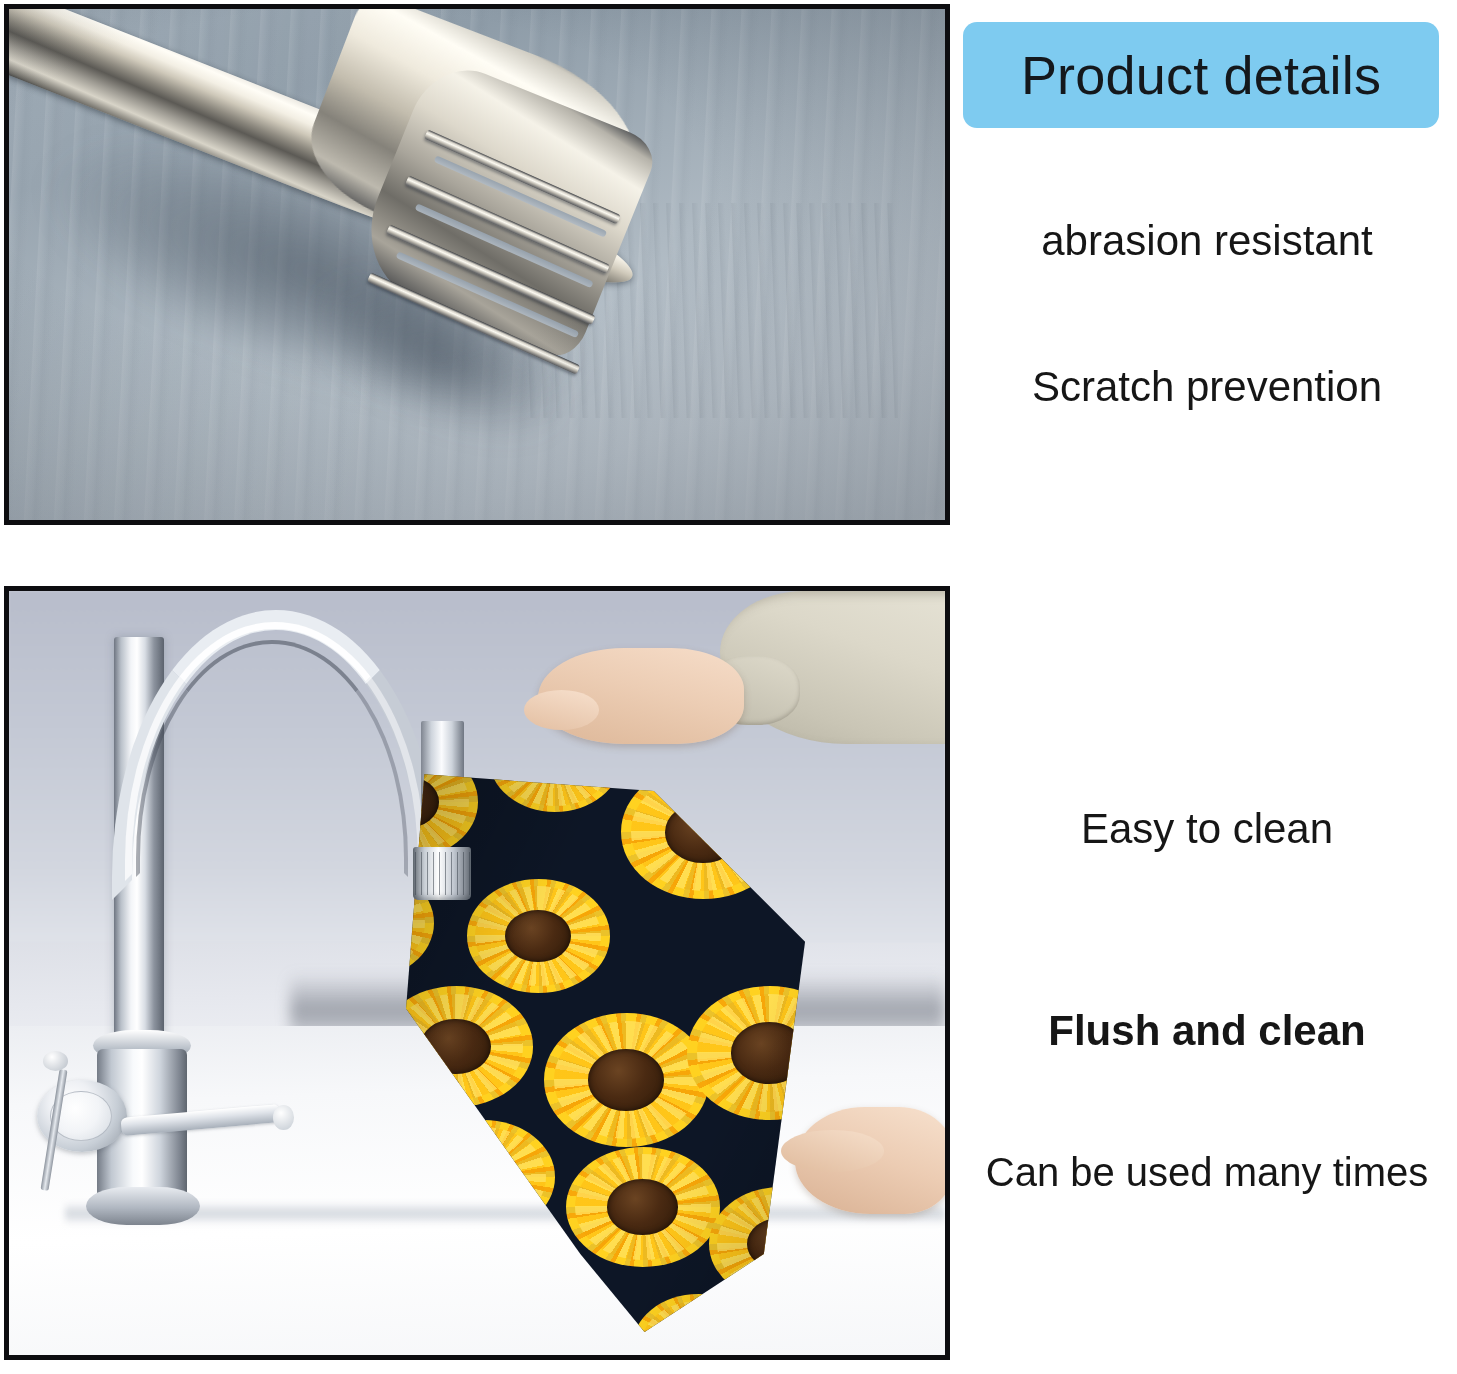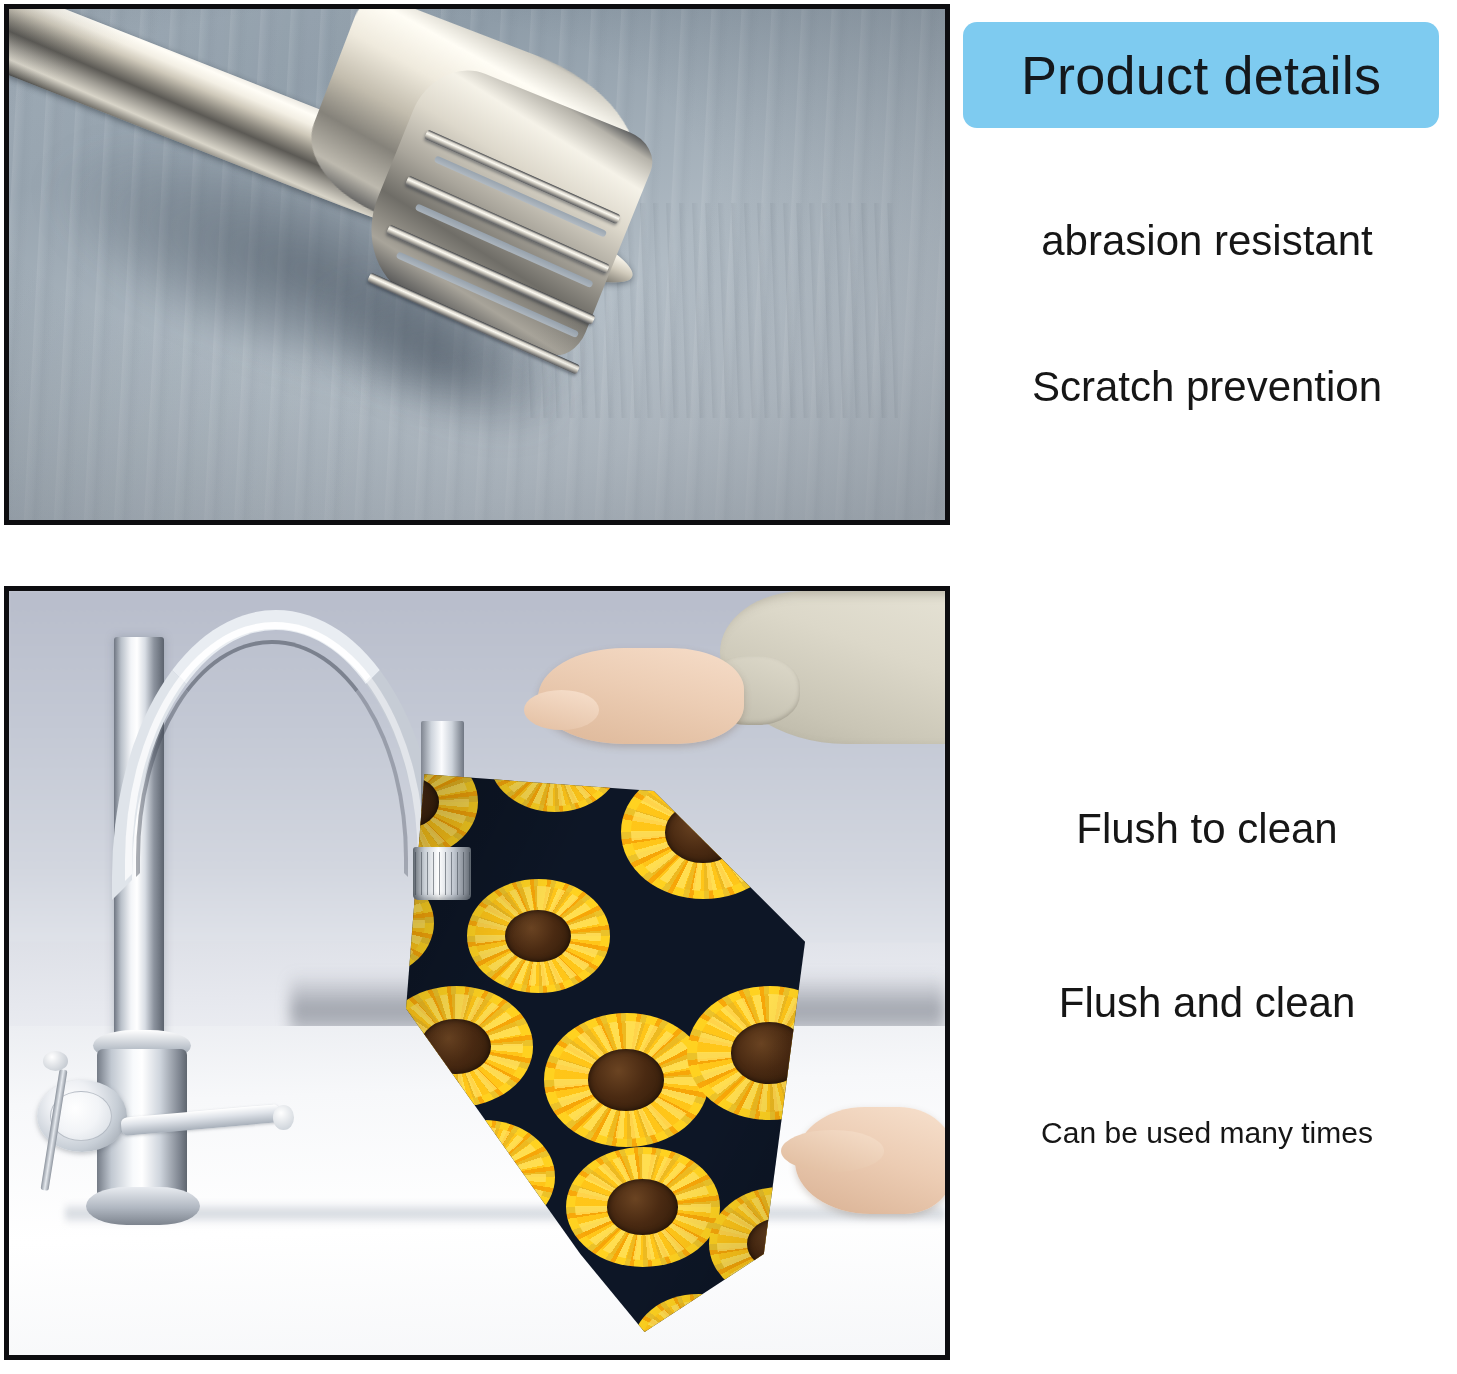--- a/index.html
+++ b/index.html
@@ -325,22 +325,22 @@
   .badge span{
     font-size:54px;color:#14181c;letter-spacing:.2px;line-height:1;
   }
   .feat{
     position:absolute;left:0;width:500px;text-align:center;
     color:#161616;line-height:1.1;white-space:nowrap;
   }
   #f-abrasion{top:218px;font-size:42px;}
   #f-scratch {top:364px;font-size:42px;}
   #f-easy    {top:806px;font-size:42px;}
-  #f-flush   {top:980px;font-size:42px;}
-  #f-reuse   {top:1116px;font-size:30px;}
+  #f-flush   {top:1008px;font-size:42px;font-weight:bold;}
+  #f-reuse   {top:1150px;font-size:40px;}
 </style>
 </head>
 <body>
 
 <div class="page">
 
   <div class="photo" id="photo-fork">
     <div class="ph-inner">
       <div class="fork-bg"></div>
       <div class="fork-grain"></div>
@@ -464,18 +464,18 @@
 
   <div class="rail">
 
     <div class="badge">
       <span>Product details</span>
     </div>
 
     <div class="feat" id="f-scratch">Scratch prevention</div>
     <div class="feat" id="f-abrasion">abrasion resistant</div>
 
-    <div class="feat" id="f-easy">Flush to clean</div>
+    <div class="feat" id="f-easy">Easy to clean</div>
     <div class="feat" id="f-flush">Flush and clean</div>
     <div class="feat" id="f-reuse">Can be used many times</div>
   </div>
 
 </div>
 
 </body></html>

